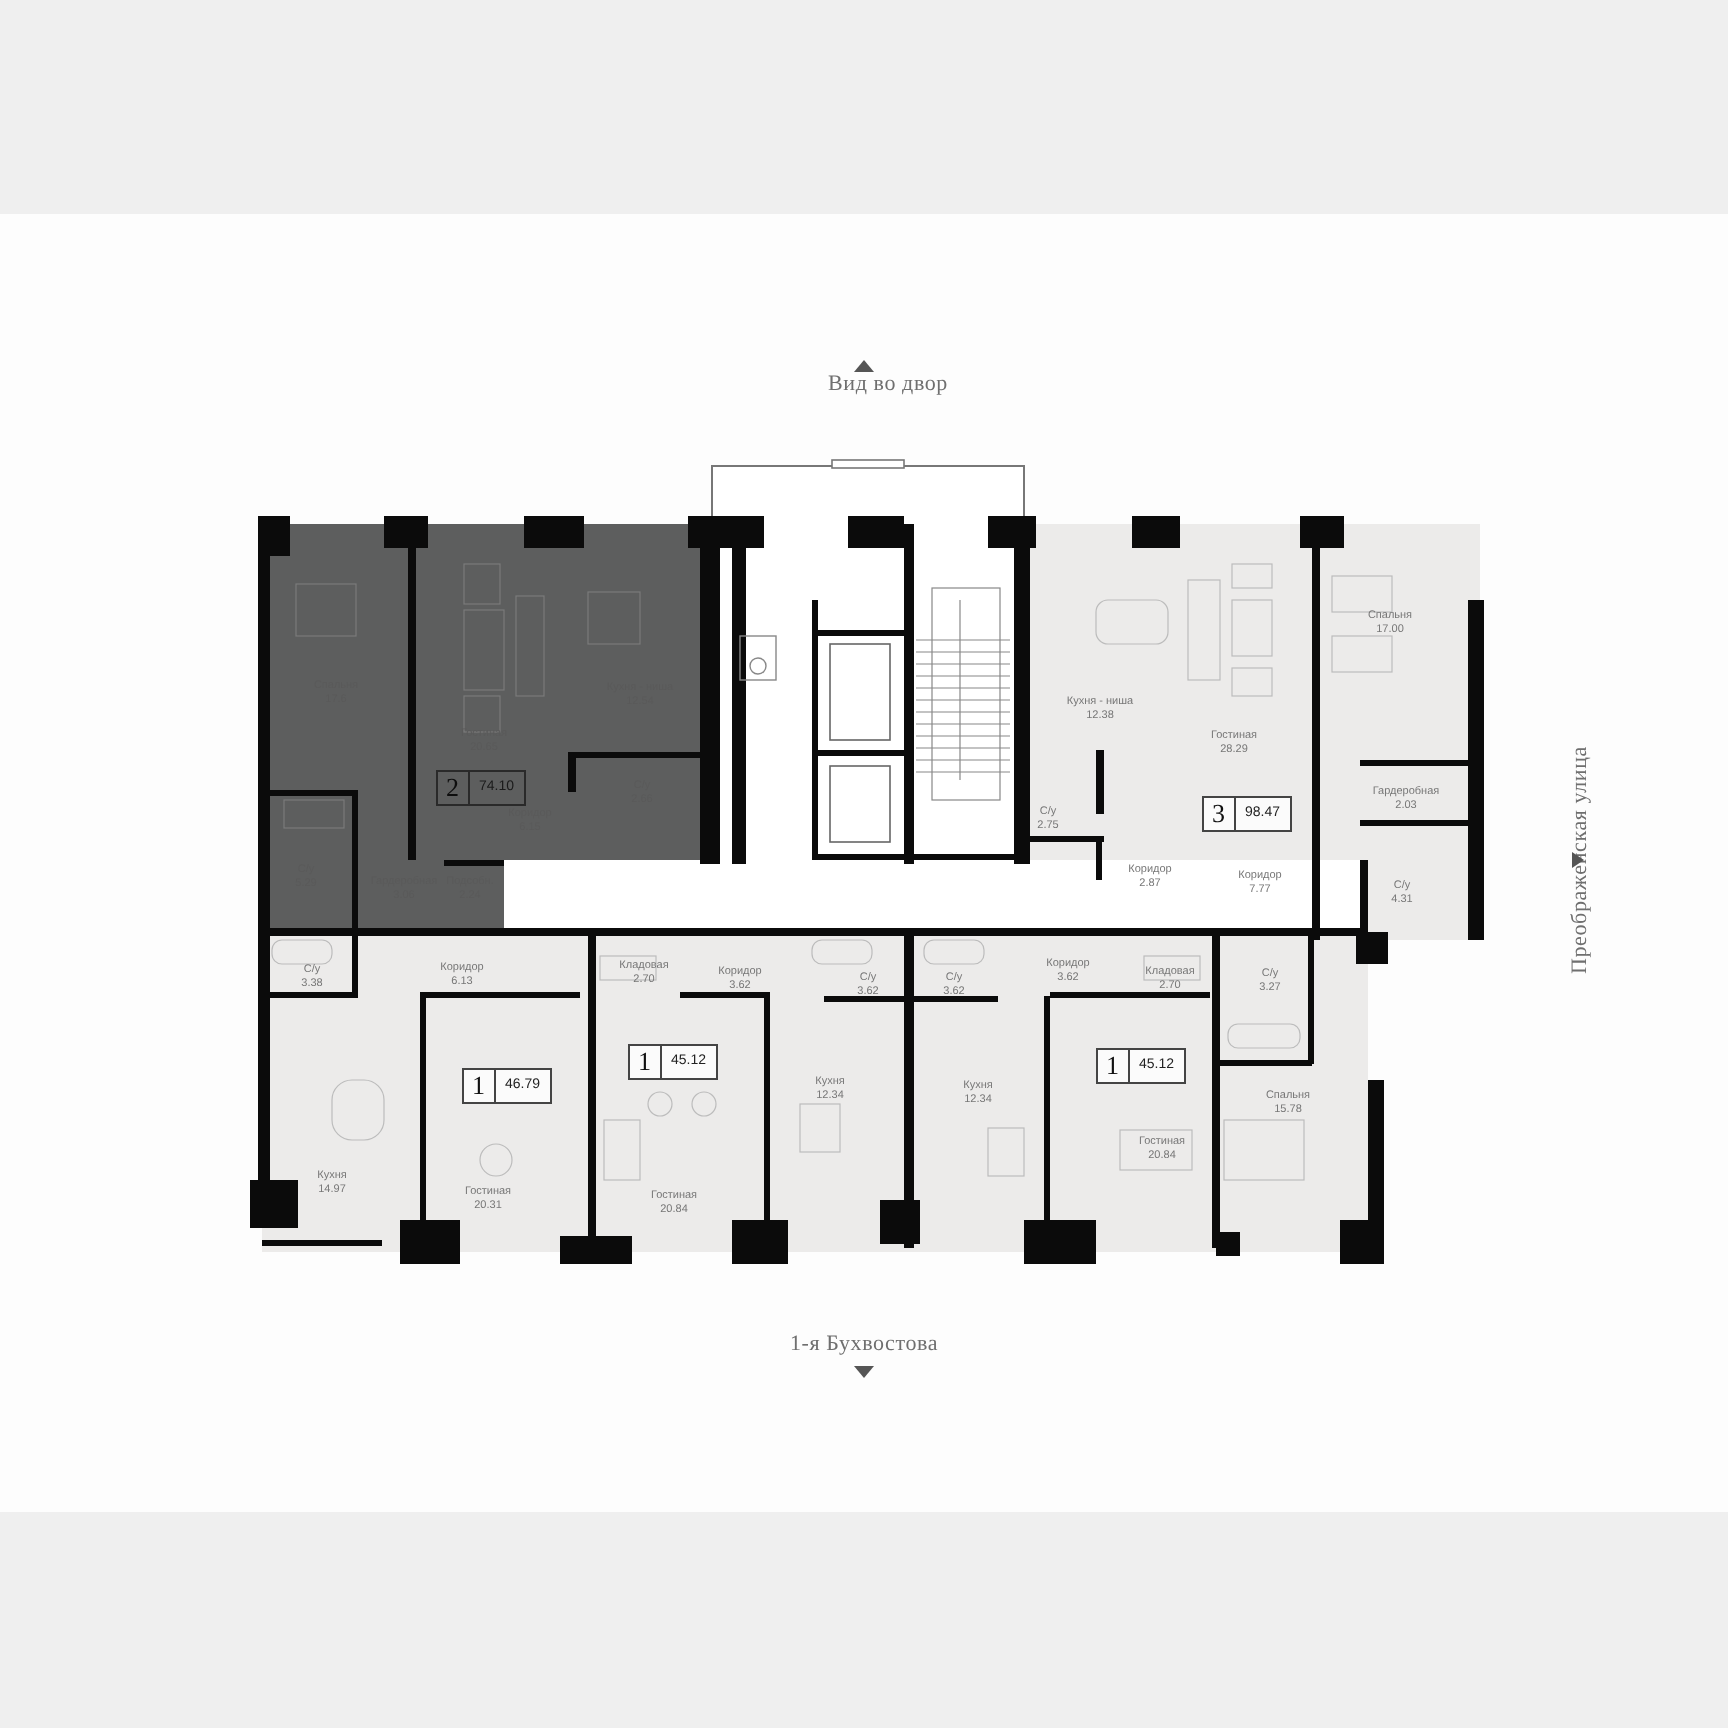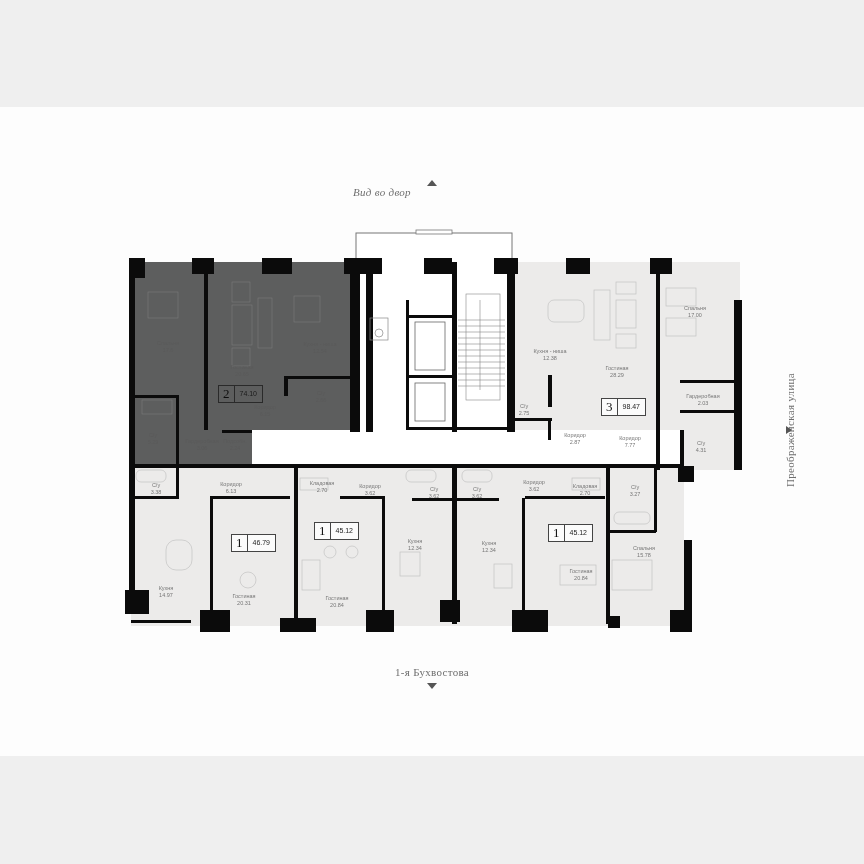--- a/index.html
+++ b/index.html
@@ -19,21 +19,21 @@
   .badge.dark{background:#5d5e5e;border-color:#2a2a2a;}
   .badge.dark .rooms{border-right-color:#2a2a2a;color:#0e0e0e;}
   .badge.dark .area{color:#1a1a1a;}
 </style>
 </head>
 <body>
 
 <div class="sheet"></div>
 
 <div class="abs tri-up" style="left:427px;top:180px;"></div>
-<div class="abs label" style="left:353px;top:186px;width:124px;text-align:left;font-style:italic;">Вид во двор</div>
+<div class="abs label" style="left:382px;top:186px;width:124px;text-align:center;">Вид во двор</div>
 
 <div class="abs label" style="left:370px;top:666px;width:124px;text-align:center;">1-я Бухвостова</div>
 <div class="abs tri-down" style="left:427px;top:683px;"></div>
 
 <div class="abs label" style="left:720px;top:424px;width:140px;text-align:center;transform:rotate(-90deg);transform-origin:center;">Преображенская улица</div>
 <div class="abs tri-right" style="left:786px;top:426px;"></div>
 
 <svg class="plan" viewBox="0 0 864 864" xmlns="http://www.w3.org/2000/svg">
 
   <rect x="356" y="233" width="156" height="30" fill="#fff" stroke="#777" stroke-width="1"></rect>

